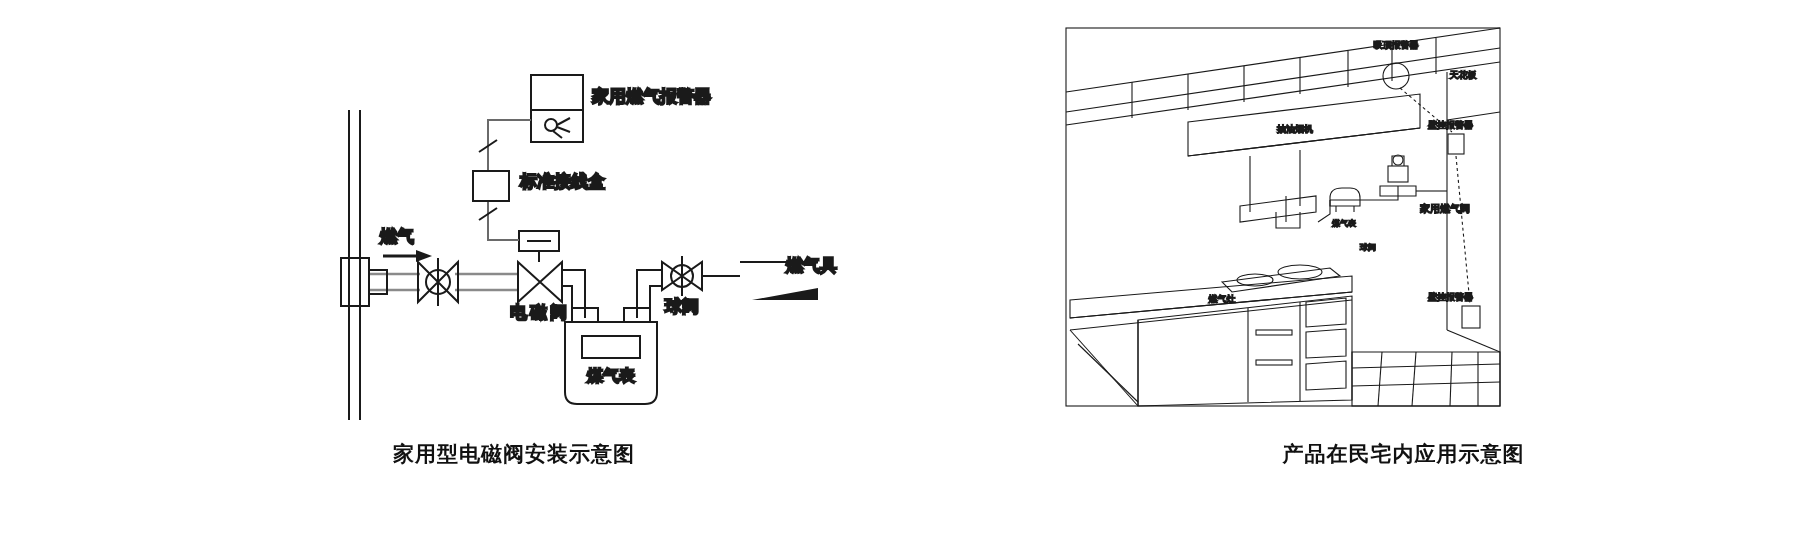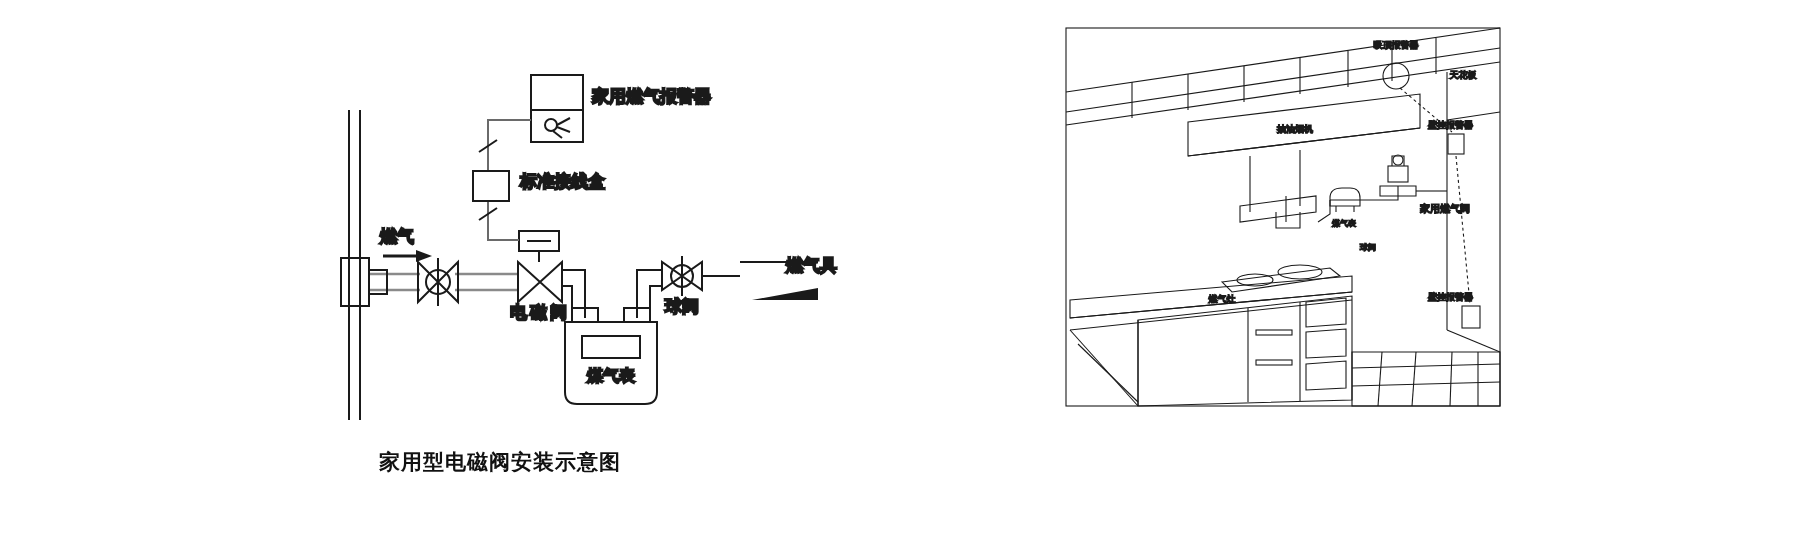--- a/index.html
+++ b/index.html
@@ -2,21 +2,21 @@
 <html><head>
 <meta charset="utf-8">
 <style>
   html,body{margin:0;padding:0;background:#ffffff;}
   body{width:1807px;height:559px;font-family:"Liberation Sans","DejaVu Sans",sans-serif;color:#000;overflow:hidden;}
   .page{position:relative;width:1807px;height:559px;background:#fff;}
   .panel{position:absolute;top:0;height:559px;}
   #left-panel{left:0;width:1000px;}
   #right-panel{left:1000px;width:807px;}
   .caption{position:absolute;text-align:center;font-size:21px;font-weight:700;color:#111;letter-spacing:1px;white-space:nowrap;}
-  #left-caption{left:0;width:1000px;top:440px;margin-top:8px;}
+  #left-caption{left:14px;width:1000px;top:440px;}
   #right-caption{left:0;width:807px;top:440px;}
   svg{display:block;}
   .lbl{font-family:"Liberation Sans","DejaVu Sans",sans-serif;font-weight:700;fill:#000;}
 </style>
 </head>
 <body>
 
 <div class="page">
 
   <div class="panel" id="left-panel">
@@ -243,15 +243,16 @@
         </g>
         <text class="lbl" x="428" y="300" font-size="9" text-anchor="start">壁挂报警器</text>
 
         <g stroke-dasharray="3 3">
           <line x1="400" y1="88" x2="452" y2="132"></line>
           <line x1="456" y1="156" x2="470" y2="304"></line>
         </g>
 
       </g>
     </svg>
+    <div class="caption" id="right-caption">产品在民宅内应用示意图</div>
   </div>
 
 </div>
 
 </body></html>

